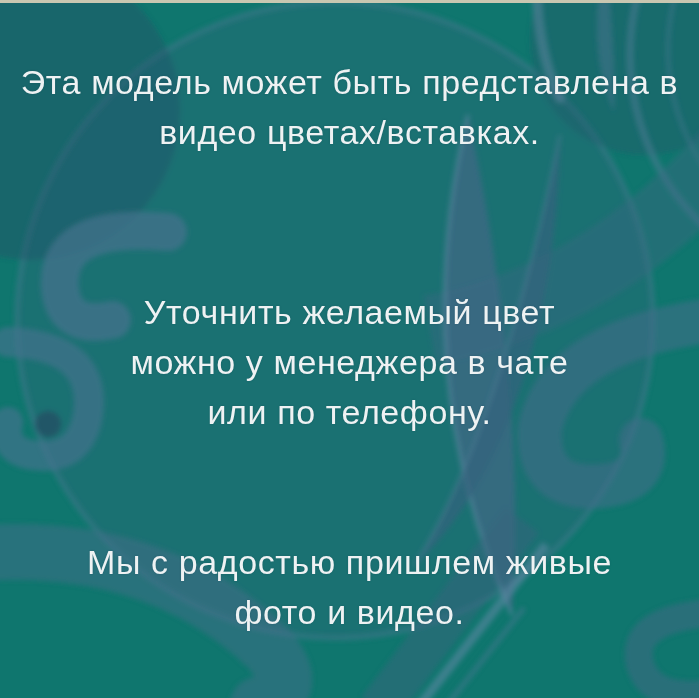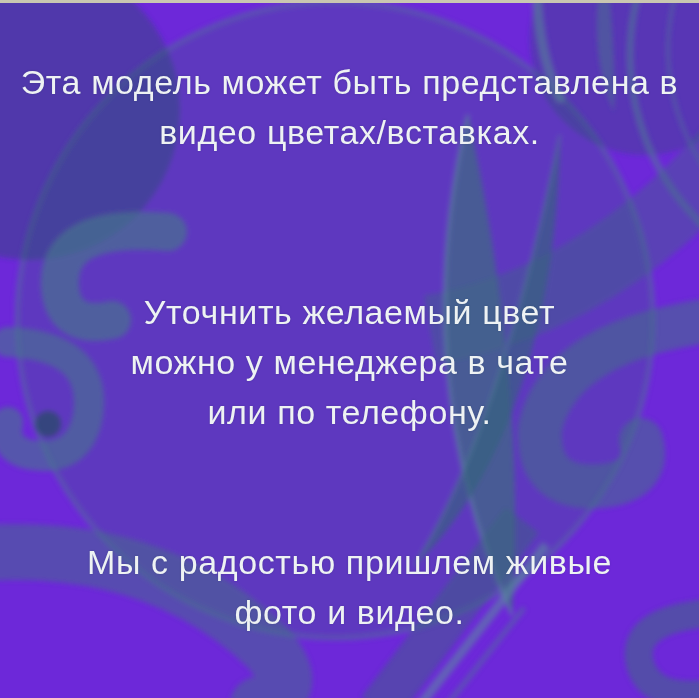--- a/index.html
+++ b/index.html
@@ -5,21 +5,21 @@
   html, body {
     margin: 0;
     padding: 0;
     background: #20455c;
   }
   .canvas {
     position: relative;
     width: 699px;
     height: 698px;
     overflow: hidden;
-    background: #6d28d9;
+    background: #0f766e;
     font-family: "Liberation Sans", sans-serif;
   }
   .top-strip {
     position: absolute;
     top: 0; left: 0;
     width: 100%;
     height: 3px;
     background: #c9c7b1;
     z-index: 3;
   }

